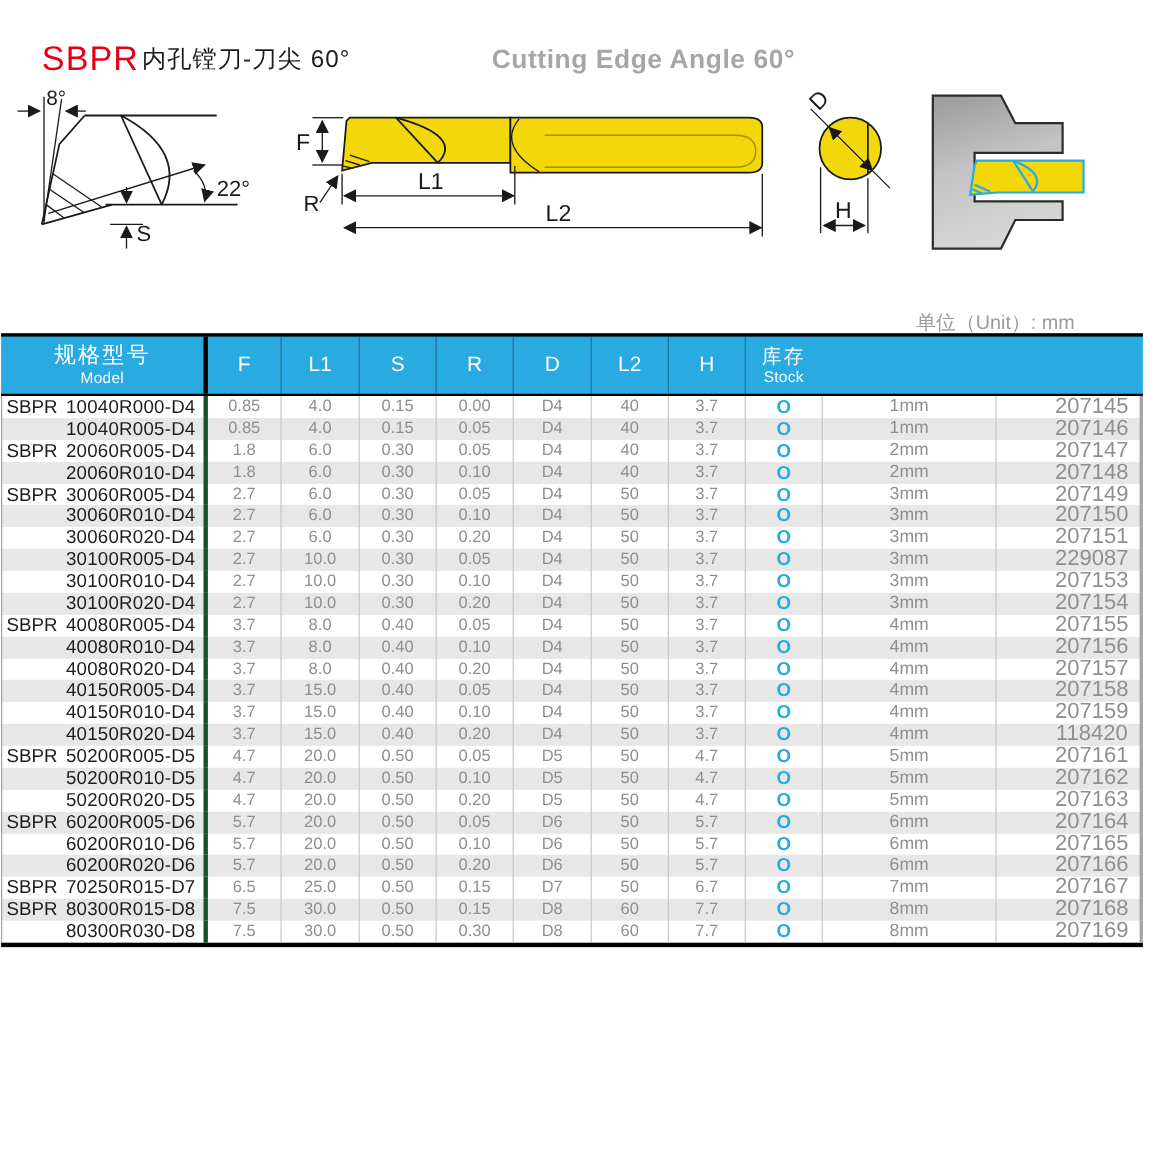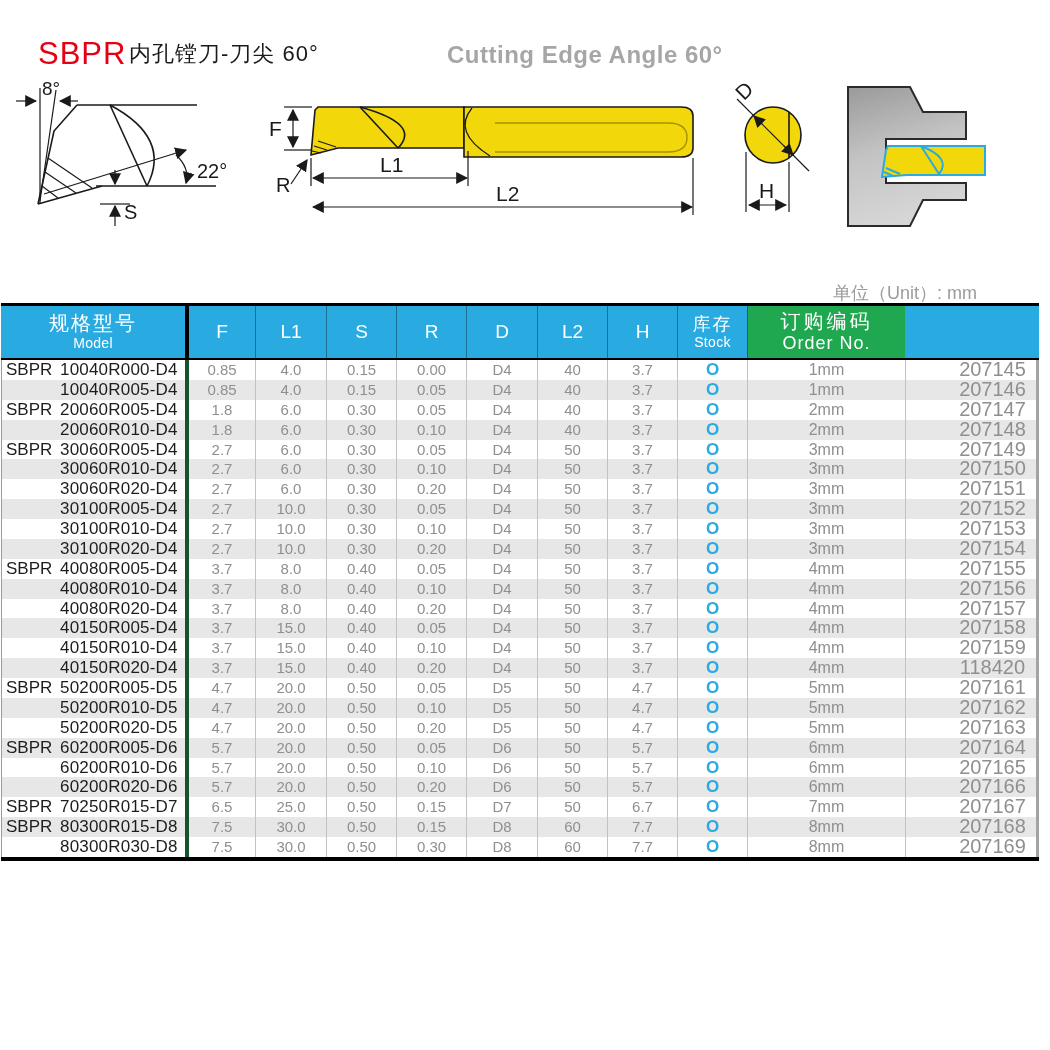--- a/index.html
+++ b/index.html
@@ -172,24 +172,20 @@
       <div class="th">
         <span class="letter">L2</span>
         </div>
       <div class="th">
         <span class="letter">H</span>
         </div>
       <div class="th">
         <span class="cn" style="font-size:18px;">库存</span>
         <span class="en">Stock</span>
       </div>
-      <div class="th order">
-        <span class="cn">订购编码</span>
-        <span class="en">Order No.</span>
-      </div>
     </div>
     <div id="tbody">
         <div class="grid trow">
           <div class="cell c-model-cell">
             <span class="c-prefix">SBPR</span>
             <span class="c-model">10040R000-D4</span>
           </div>
           <div class="cell c-f">0.85</div>
           <div class="cell c-l1">4.0</div>
           <div class="cell c-s">0.15</div>
@@ -304,21 +300,21 @@
           </div>
           <div class="cell c-f">2.7</div>
           <div class="cell c-l1">10.0</div>
           <div class="cell c-s">0.30</div>
           <div class="cell c-r">0.05</div>
           <div class="cell c-d">D4</div>
           <div class="cell c-l2">50</div>
           <div class="cell c-h">3.7</div>
           <div class="cell c-stock"><span class="stock-o">O</span></div>
           <div class="cell c-dia">3mm</div>
-          <div class="cell c-order">207152</div>
+          <div class="cell c-order">229087</div>
         </div>
         <div class="grid trow">
           <div class="cell c-model-cell">
             <span class="c-prefix"></span>
             <span class="c-model">30100R010-D4</span>
           </div>
           <div class="cell c-f">2.7</div>
           <div class="cell c-l1">10.0</div>
           <div class="cell c-s">0.30</div>
           <div class="cell c-r">0.10</div>

